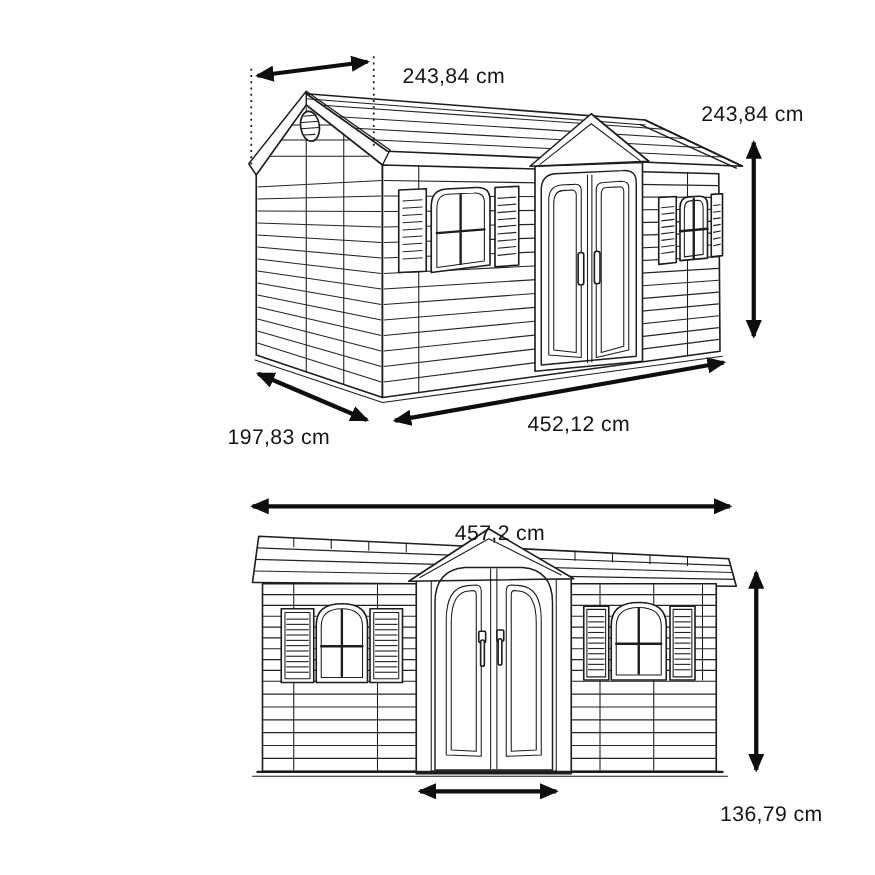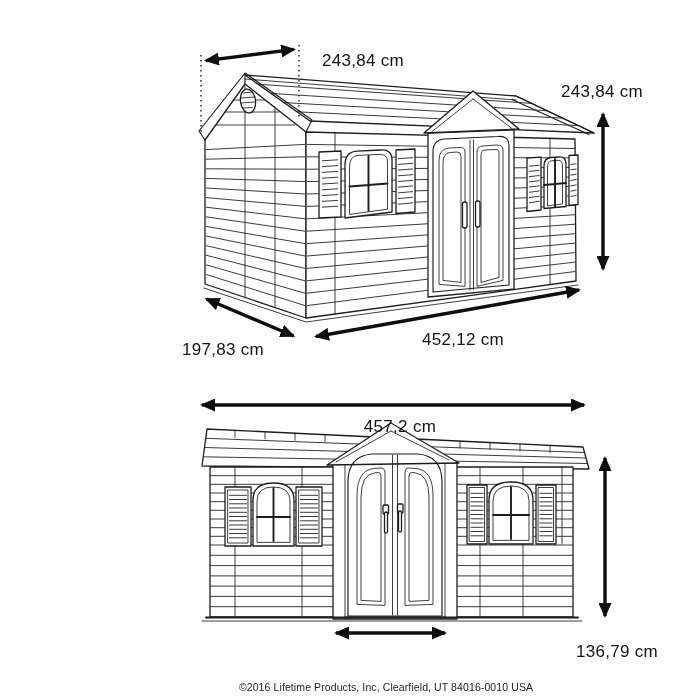--- a/index.html
+++ b/index.html
@@ -321,14 +321,13 @@
 
 
   <div class="lbl dim" style="left:322px;top:51px;">243,84 cm</div>
   <div class="lbl dim" style="left:561px;top:82px;">243,84 cm</div>
   <div class="lbl dim" style="left:182px;top:340px;">197,83 cm</div>
   <div class="lbl dim" style="left:422px;top:330px;">452,12 cm</div>
 
   <div class="lbl dim center" style="left:352px;top:377px;width:96px;margin-top:40px;">457,2 cm</div>
   <div class="lbl dim" style="left:576px;top:642px;">136,79 cm</div>
 
-  <div class="lbl copyright center" style="left:200px;top:681px;width:372px;">©2016 Lifetime Products, Inc, Clearfield, UT 84016-0010 USA</div>
 </div>
 
 </body></html>

